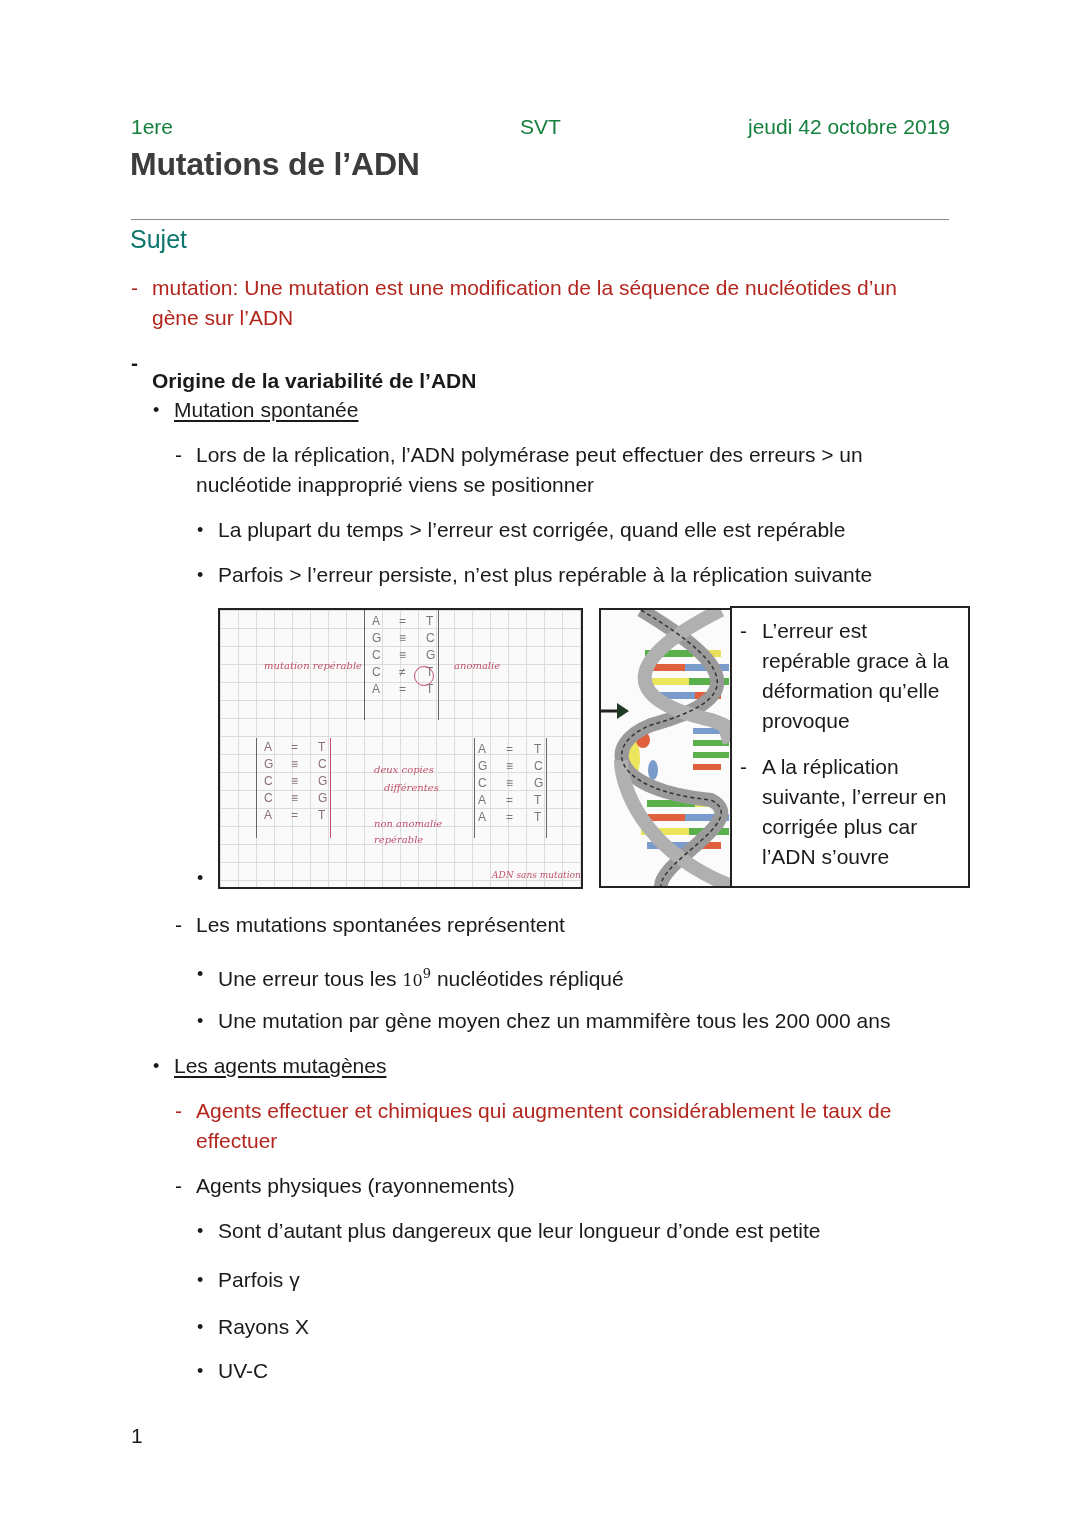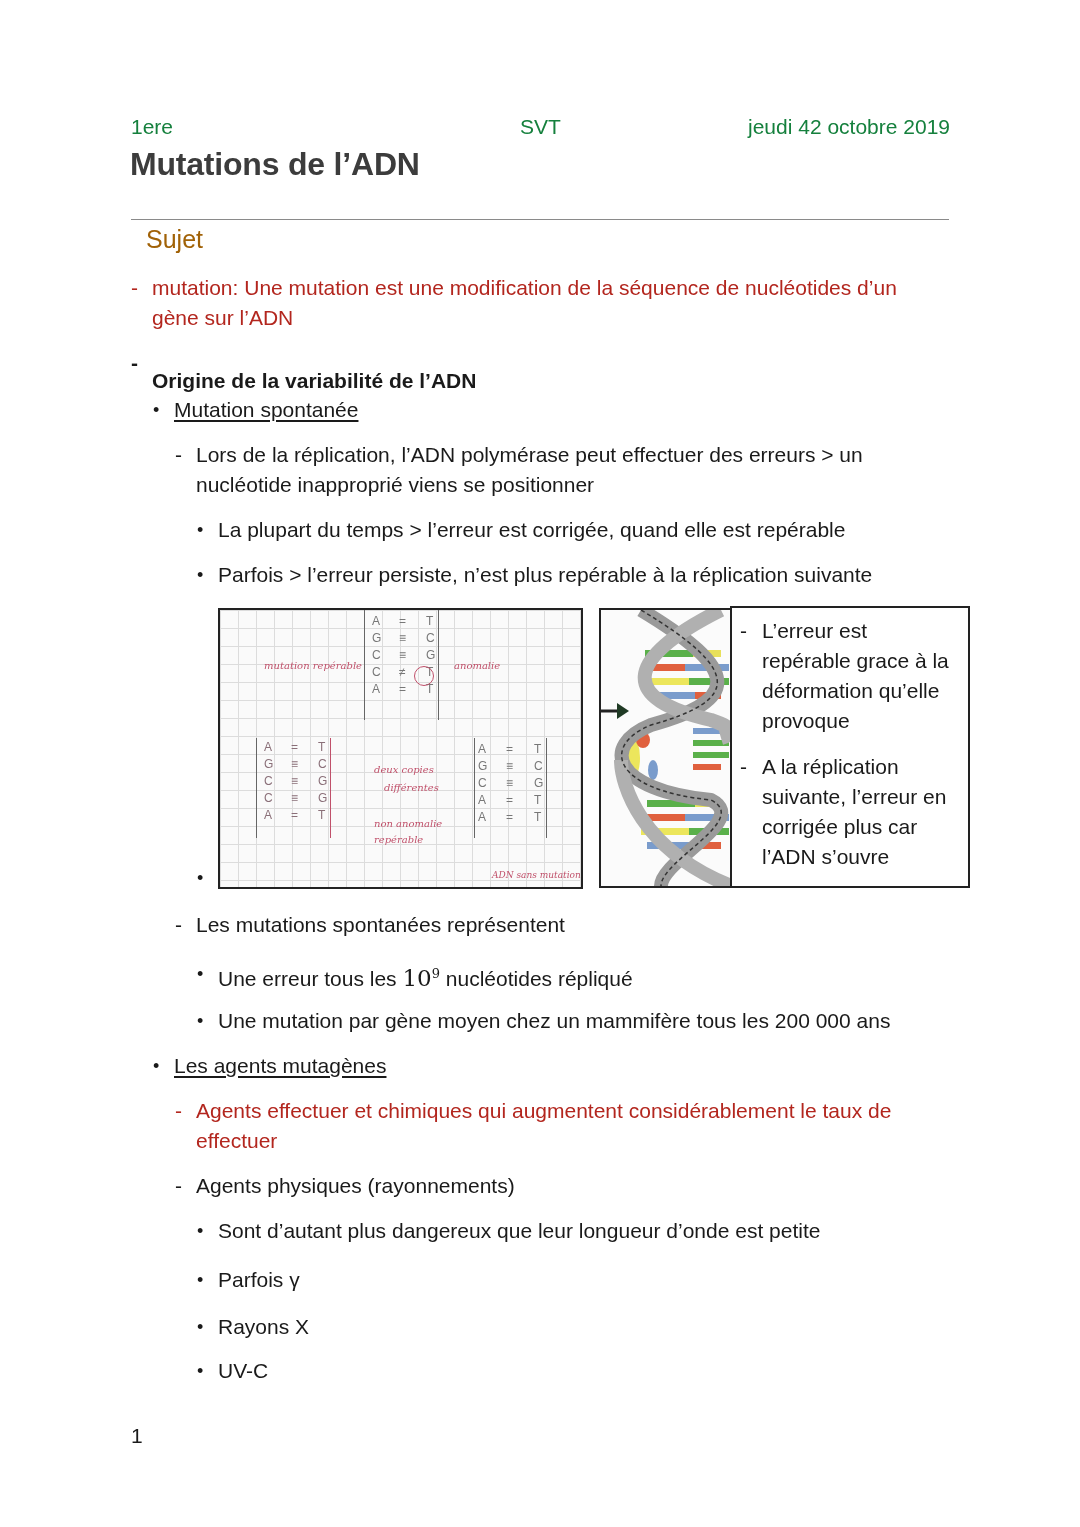--- a/index.html
+++ b/index.html
@@ -5,21 +5,21 @@
     html, body { margin: 0; padding: 0; background: #ffffff; }
     body { width: 1080px; height: 1527px; position: relative; overflow: hidden;
            font-family: "Liberation Sans", sans-serif; color: #1a1a1a; }
     .abs { position: absolute; }
     .hdr { top: 108px; font-size: 21px; color: #15803d; margin-top: 7px; }
     #hdr-left { left: 131px; }
     #hdr-center { left: 520px; }
     #hdr-right { right: 130px; }
     #title { left: 130px; top: 146px; font-size: 32px; font-weight: bold; color: #3c3c3c; letter-spacing: -0.2px; }
     #rule { left: 131px; top: 219px; width: 818px; height: 1px; background: #8a8a8a; }
-    #section { left: 146px; top: 225px; font-size: 25px; color: #a16207; }
+    #section { left: 130px; top: 225px; font-size: 25px; color: #0f766e; }
 
     .line { position: absolute; font-size: 21px; line-height: 30px; color: #1a1a1a; white-space: nowrap; }
     .red { color: #b3261e; }
     .bold { font-weight: bold; }
     .ul { text-decoration: underline; text-underline-offset: 3px; }
     .dash { position: absolute; font-size: 21px; line-height: 30px; }
     .dot { position: absolute; font-size: 18px; line-height: 30px; }
     .serif { font-family: "DejaVu Serif", "Liberation Serif", serif; }
     sup { font-size: 13px; }
 
@@ -198,21 +198,21 @@
   <div class="bline" style="left:30px; top:174px;">suivante, l’erreur en</div>
   <div class="bline" style="left:30px; top:204px;">corrigée plus car</div>
   <div class="bline" style="left:30px; top:234px;">l’ADN s’ouvre</div>
 </div>
 
 <span class="dash" style="left:175px; top:910px;">-</span>
 <div class="line" style="left:196px; top:910px;">Les mutations spontanées représentent</div>
 
 <span class="dot" style="left:197px; top:959px;">•</span>
 <div class="line" style="left:218px; top:959px;">
-  <span>Une erreur tous les </span><span class="serif" style="font-size:23px;">10</span><sup class="serif">9</sup><span> nucléotides répliqué</span>
+  <span>Une erreur tous les </span><span class="serif" style="font-size:16px;">10</span><sup class="serif">9</sup><span> nucléotides répliqué</span>
 </div>
 
 <span class="dot" style="left:197px; top:1006px;">•</span>
 <div class="line" style="left:218px; top:1006px;">Une mutation par gène moyen chez un mammifère tous les 200 000 ans</div>
 
 <span class="dot" style="left:153px; top:1051px;">•</span>
 <div class="line ul" style="left:174px; top:1051px;">Les agents mutagènes</div>
 
 <span class="dash red" style="left:175px; top:1096px;">-</span>
 <div class="line red" style="left:196px; top:1096px;">Agents effectuer et chimiques qui augmentent considérablement le taux de</div>

